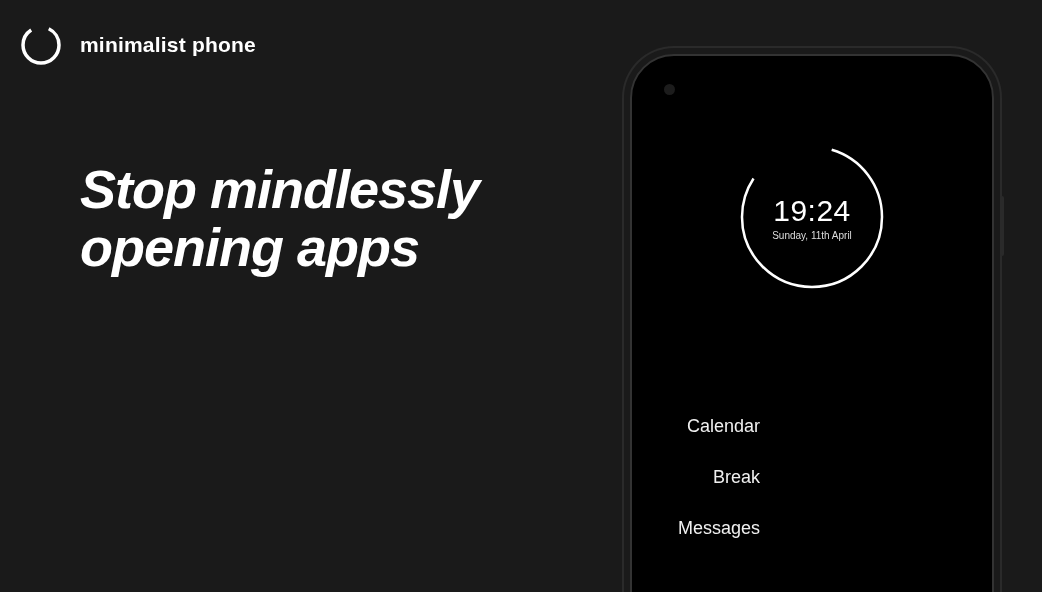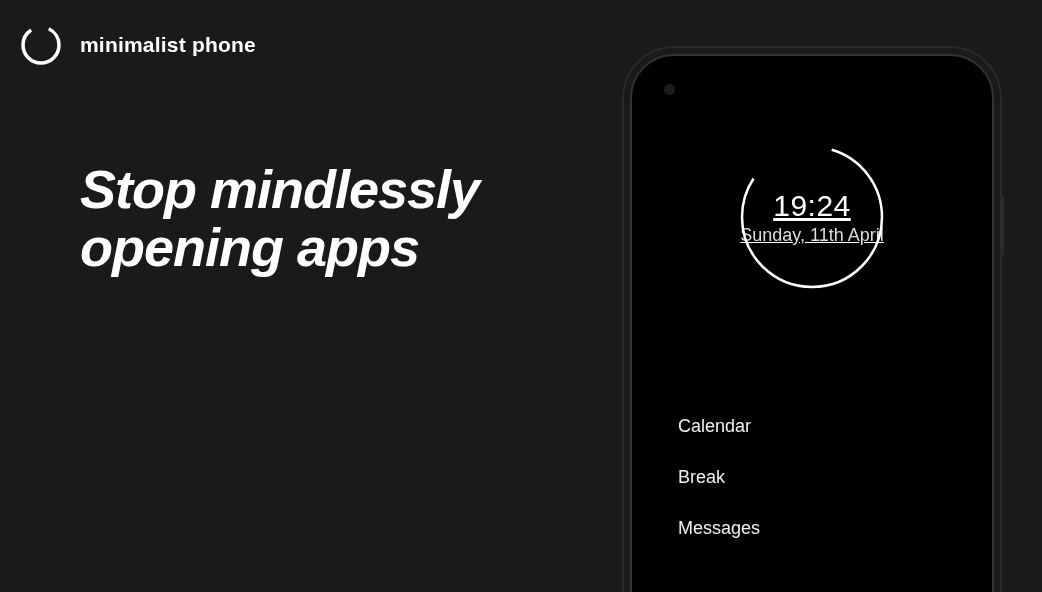--- a/index.html
+++ b/index.html
@@ -81,47 +81,47 @@
     position: absolute;
     top: 86px;
     left: 50%;
     transform: translateX(-50%);
     width: 150px;
     height: 150px;
     display: flex;
     flex-direction: column;
     align-items: center;
     justify-content: center;
-    text-decoration: underline;
   }
   .clock-ring {
     position: absolute;
     top: 0;
     left: 0;
     width: 150px;
     height: 150px;
   }
   .time {
     font-size: 30px;
     font-weight: 500;
     letter-spacing: 0.5px;
   }
   .date {
-    font-size: 18px;
+    font-size: 10px;
     font-weight: 400;
     color: #ddd;
     margin-top: 2px;
   }
   .app-list {
     position: absolute;
     left: 46px;
     top: 360px;
     display: flex;
     flex-direction: column;
     gap: 30px;
+    align-items: flex-end;
   }
   .app-item {
     font-size: 18px;
     font-weight: 400;
     color: #f0f0f0;
   }
 </style>
 </head>
 <body>
 

